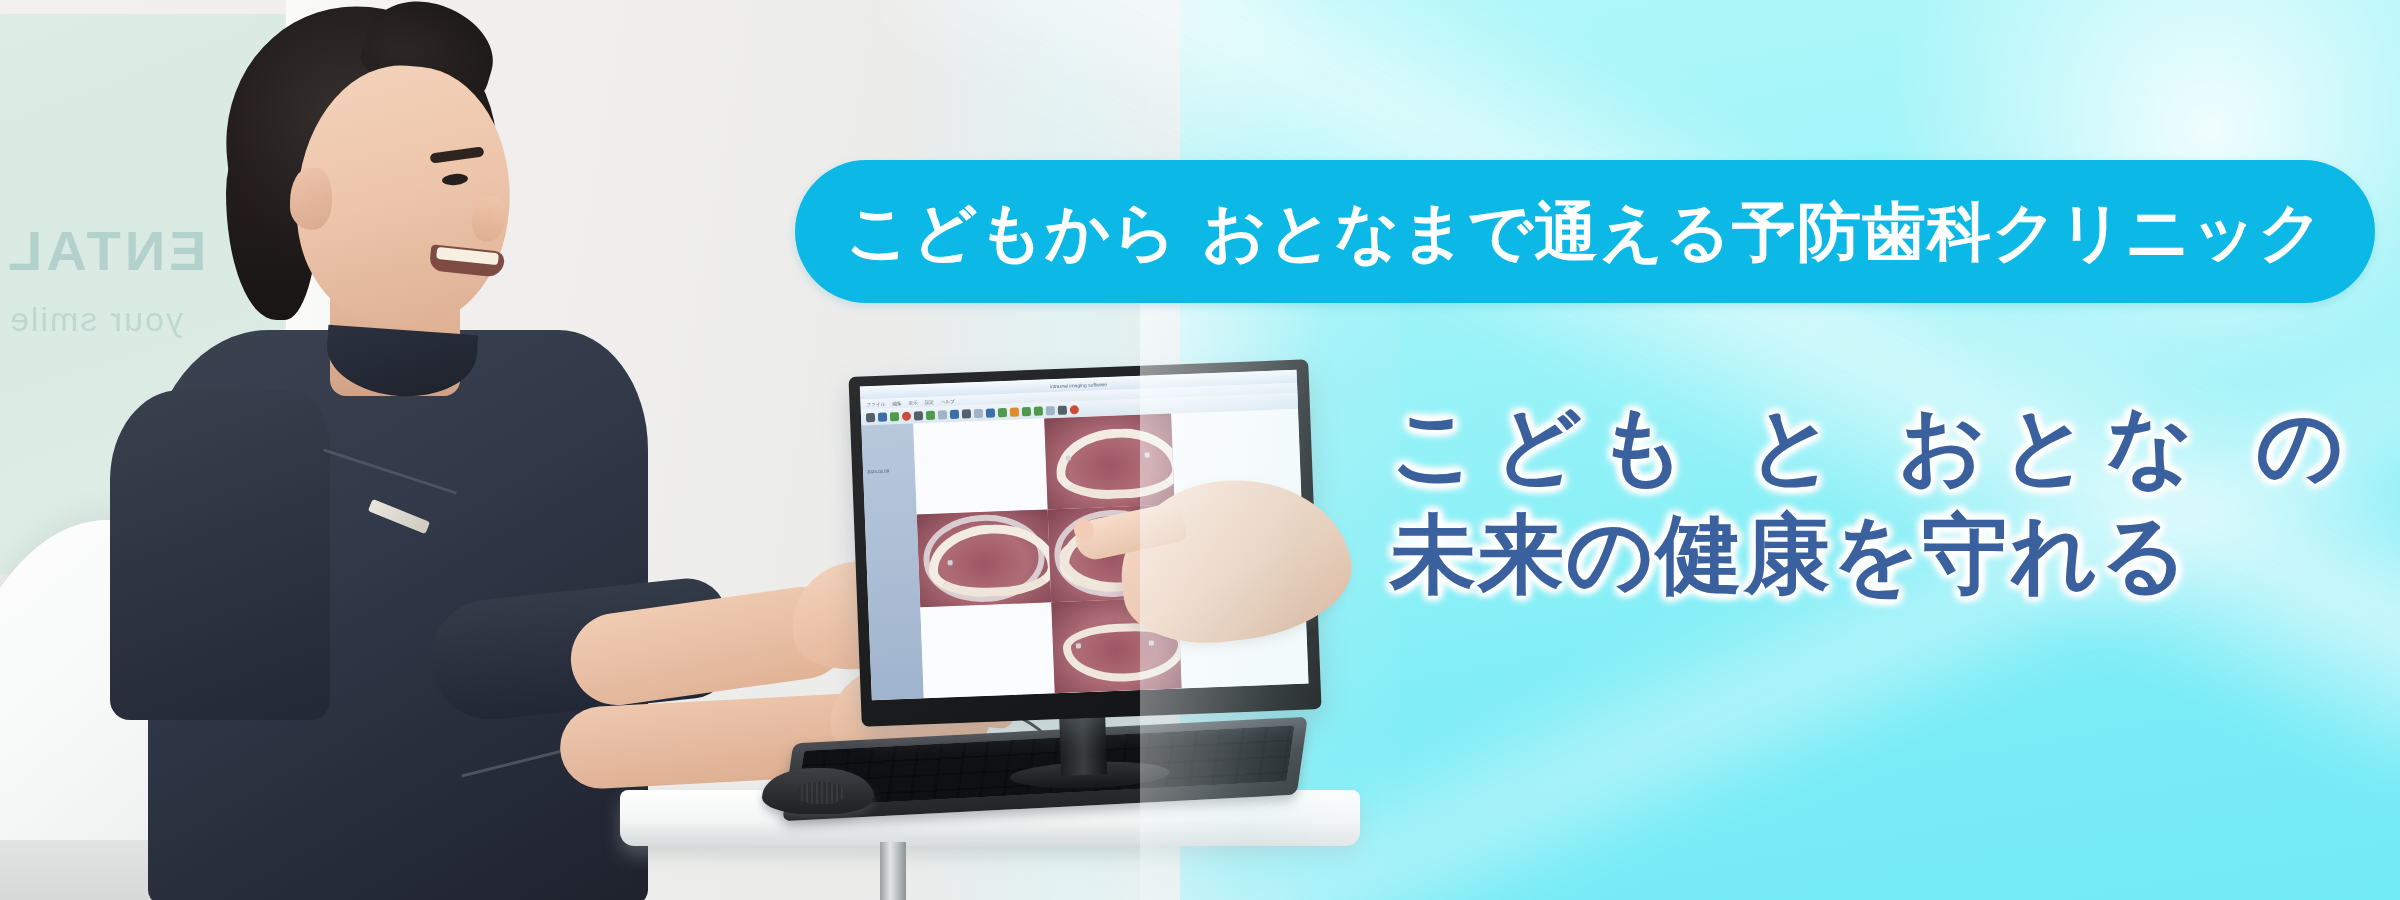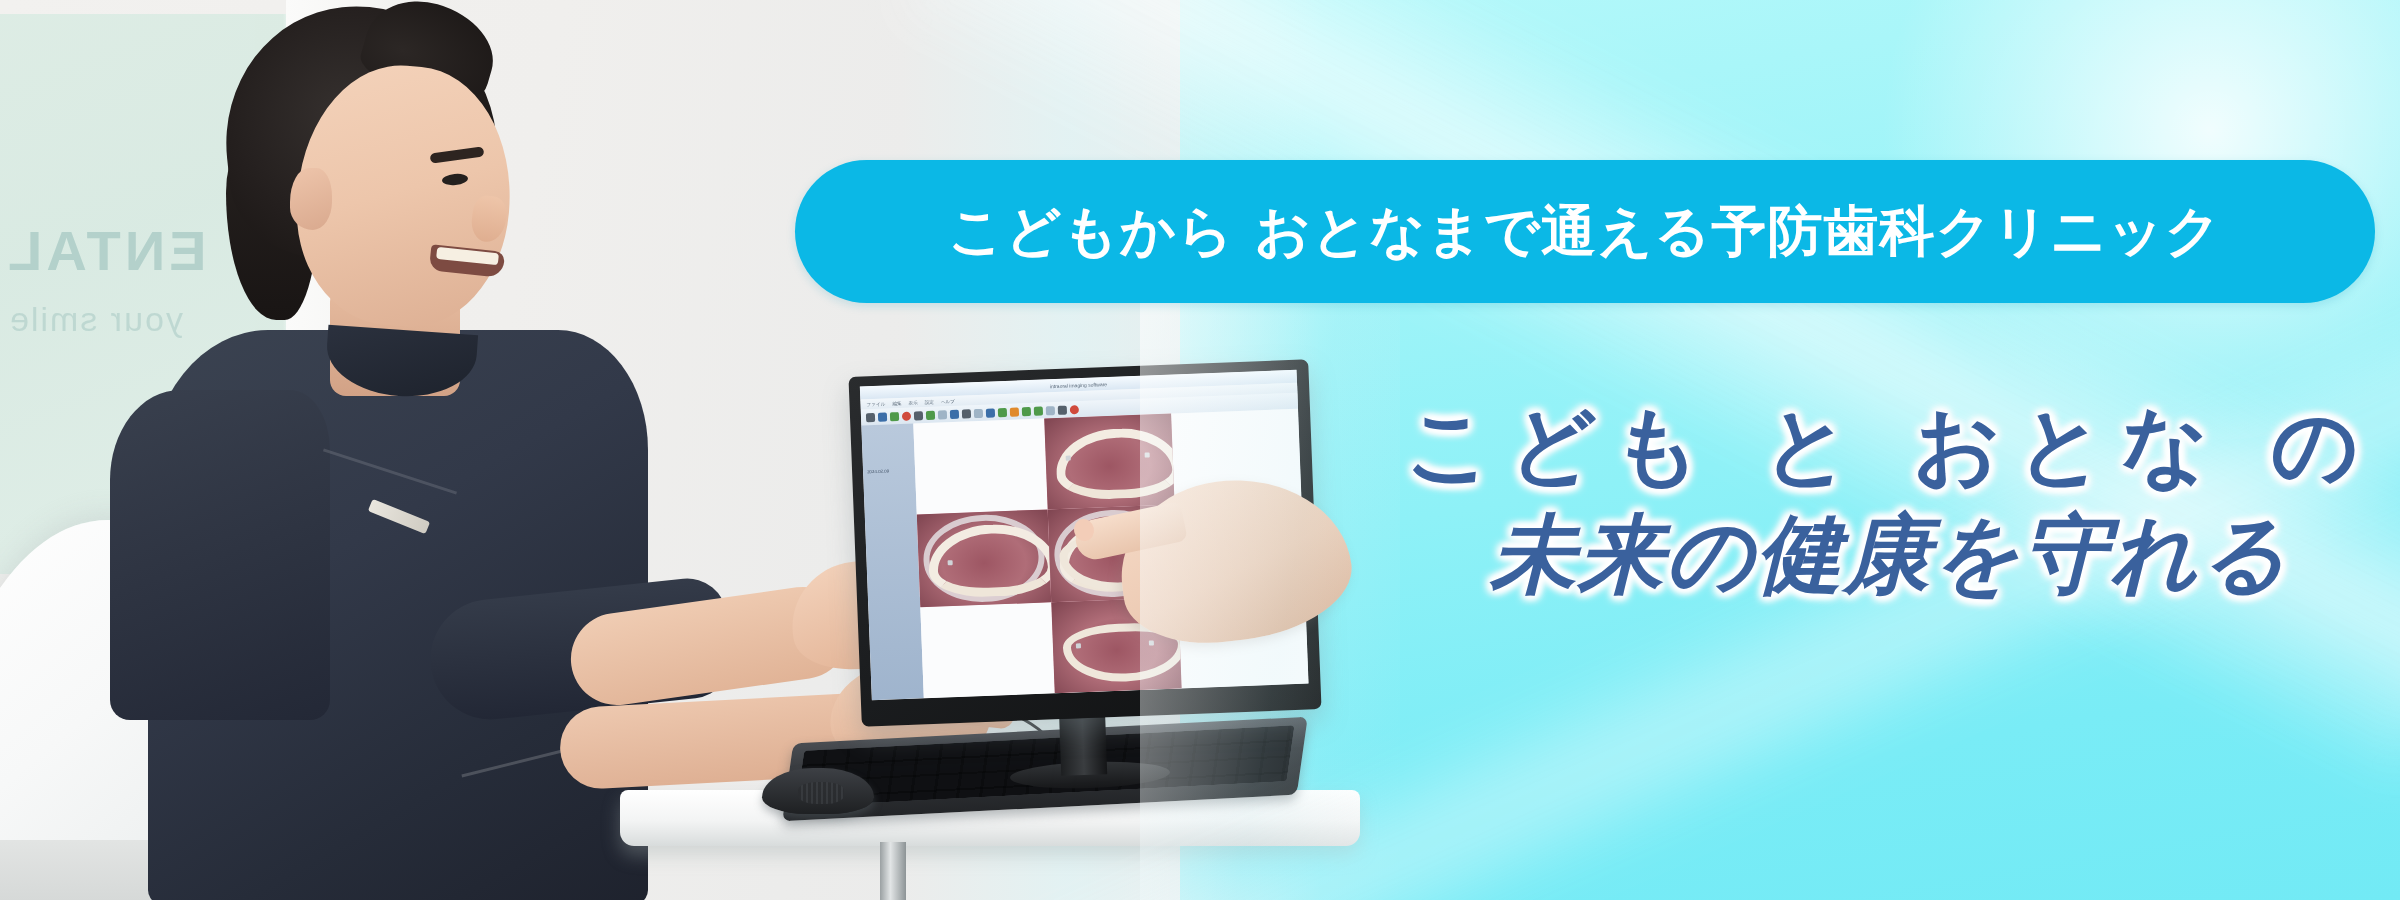--- a/index.html
+++ b/index.html
@@ -345,48 +345,48 @@
   }
 
   
   .badge{
     position:absolute;left:795px;top:160px;width:1580px;height:143px;
     background:#0bb8e6;border-radius:72px;
     display:flex;align-items:center;justify-content:center;
     box-shadow:0 3px 10px rgba(10,150,190,.18);
   }
   .badge-text{
-    color:#ffffff;font-size:55px;font-weight:700;letter-spacing:1px;
+    color:#ffffff;font-size:64px;font-weight:700;letter-spacing:1px;
     font-family:"DejaVu Sans","Liberation Sans",sans-serif;
     white-space:nowrap;line-height:1;text-align:center;
   }
 
   
   .headline{
     position:absolute;left:1390px;top:395px;width:1000px;
-    text-align:center;line-height:1.18;
+    text-align:left;line-height:1.18;
   }
   .hl-line{
     display:block;
     font-family:"DejaVu Sans","Liberation Sans",sans-serif;
     font-weight:700;
     font-size:86px;
     color:#3a619d;
     letter-spacing:2px;
     text-shadow:
        0 0 10px #ffffff,
        3px 0 7px #ffffff, -3px 0 7px #ffffff,
        0 3px 7px #ffffff, 0 -3px 7px #ffffff,
        4px 4px 9px rgba(255,255,255,.95), -4px -4px 9px rgba(255,255,255,.95),
        4px -4px 9px rgba(255,255,255,.9), -4px 4px 9px rgba(255,255,255,.9);
     white-space:nowrap;
   }
   .hl-line.l1{letter-spacing:16px;}
   .hl-line.l2{margin-top:8px;letter-spacing:6px;}
-  .hl-line.l3{margin-top:8px;letter-spacing:2px;font-style:italic;}
+  .hl-line.l3{margin-top:8px;letter-spacing:2px;}
 </style>
 </head>
 <body>
 
 <div id="stage">
 
   <div class="bg-base"></div>
 
   <div class="room">
     <div class="glass-panel"></div>

